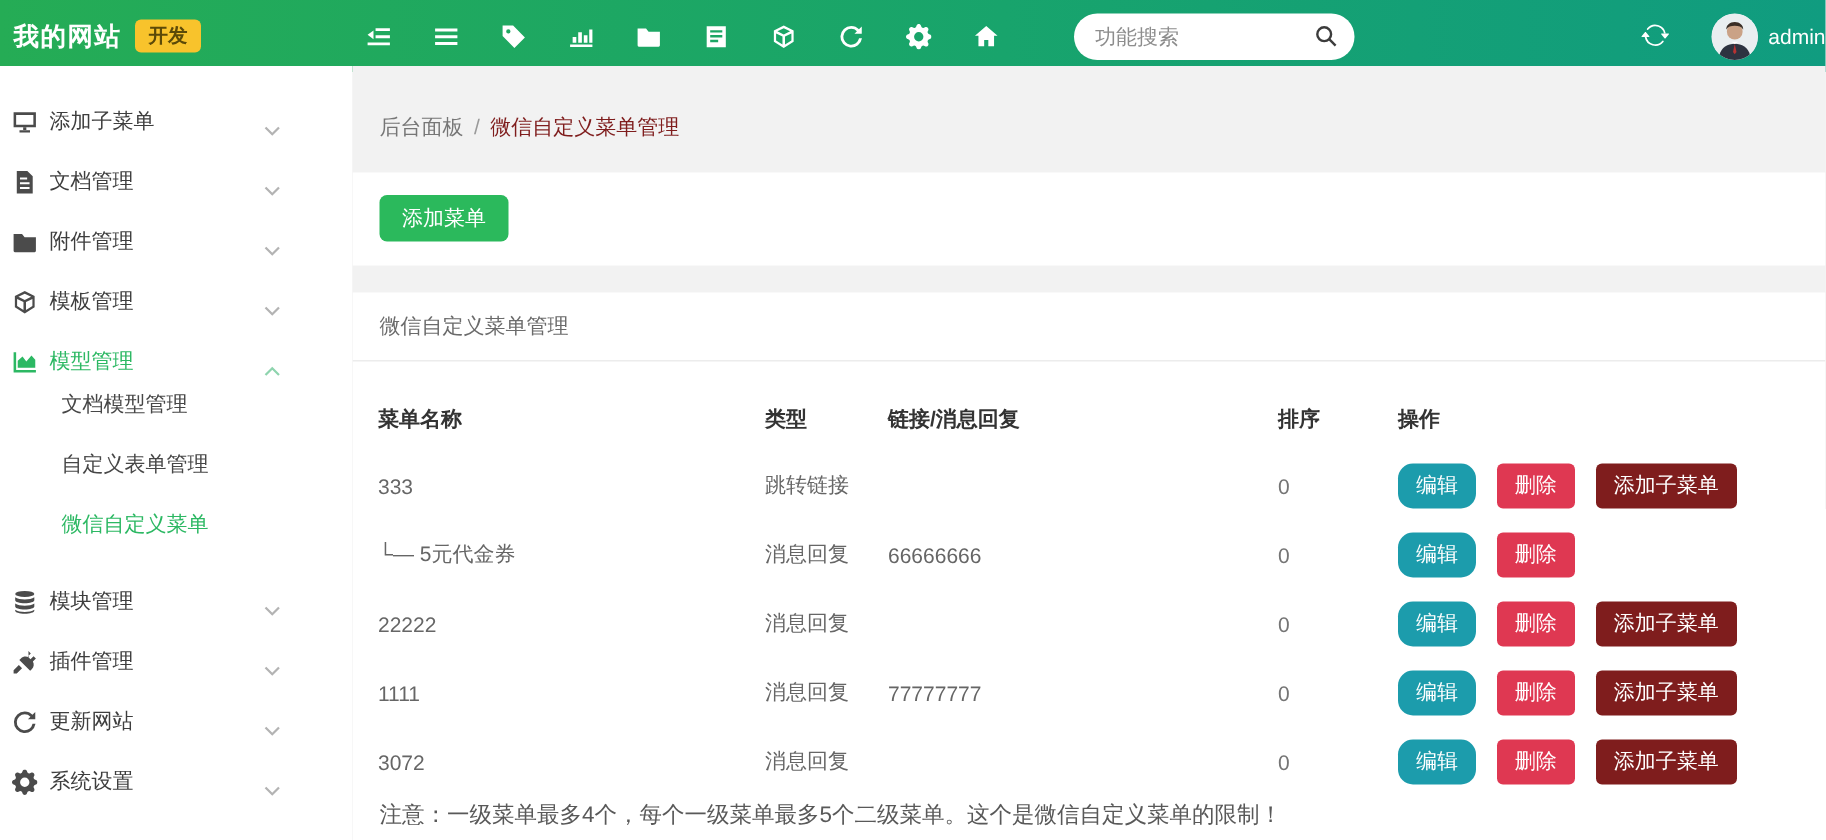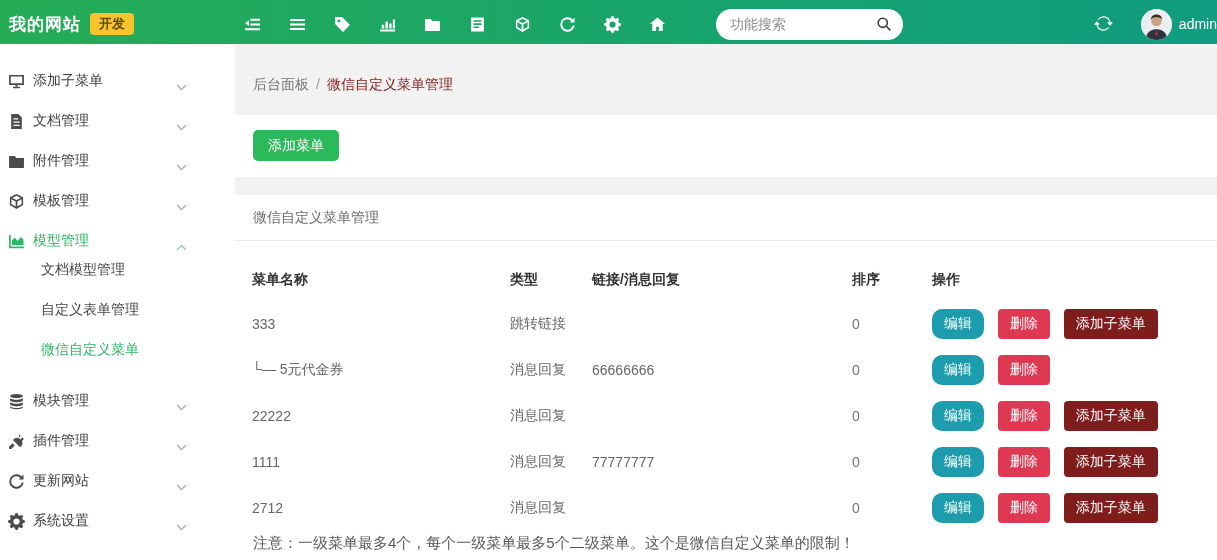--- a/index.html
+++ b/index.html
@@ -341,21 +341,21 @@
             <td>消息回复</td>
             <td>77777777</td>
             <td class="sort-cell">0</td>
             <td>
               <button class="btn row-btn btn-edit">编辑</button>
               <button class="btn row-btn btn-del">删除</button>
               <button class="btn row-btn btn-addsub">添加子菜单</button>
             </td>
           </tr>
           <tr>
-            <td>2712</td>
+            <td>3072</td>
             <td>消息回复</td>
             <td></td>
             <td class="sort-cell">0</td>
             <td>
               <button class="btn row-btn btn-edit">编辑</button>
               <button class="btn row-btn btn-del">删除</button>
               <button class="btn row-btn btn-addsub">添加子菜单</button>
             </td>
           </tr>
         </tbody>

